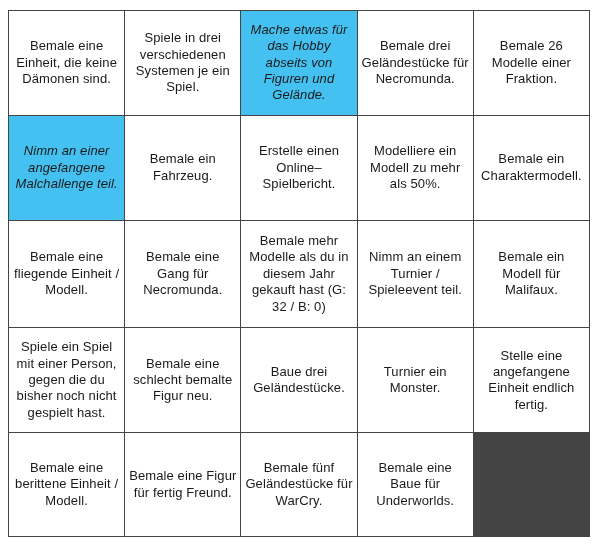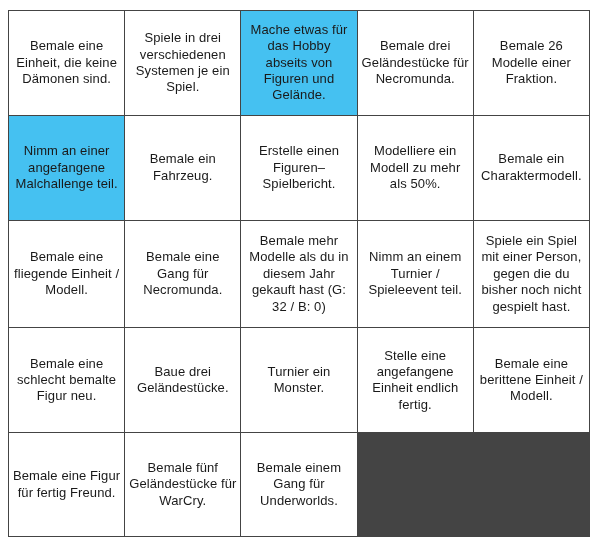--- a/index.html
+++ b/index.html
@@ -31,20 +31,21 @@
     display: flex;
     align-items: center;
     justify-content: center;
     text-align: center;
     padding: 3px 4px;
     overflow: hidden;
     cursor: default;
   }
   .cell.highlighted {
     background: var(--highlight, #45c1f1);
+    font-style: italic;
   }
   .cell span {
     font-size: 13px;
     line-height: 1.26;
     color: var(--text, #1a1a1a);
     letter-spacing: 0.1px;
   }
 </style>
 </head>
 <body>
@@ -65,39 +66,42 @@
   <div class="cell">
       <span>Bemale 26 Modelle einer Fraktion.</span>
     </div>
   <div class="cell highlighted">
       <span>Nimm an einer angefangene Malchallenge teil.</span>
     </div>
   <div class="cell">
       <span>Bemale ein Fahrzeug.</span>
     </div>
   <div class="cell">
-      <span>Erstelle einen Figuren–Spielbericht.</span>
+      <span>Erstelle einen Online–Spielbericht.</span>
     </div>
   <div class="cell">
       <span>Modelliere ein Modell zu mehr als 50%.</span>
     </div>
   <div class="cell">
       <span>Bemale ein Charaktermodell.</span>
     </div>
   <div class="cell">
       <span>Bemale eine fliegende Einheit / Modell.</span>
     </div>
   <div class="cell">
       <span>Bemale eine Gang für Necromunda.</span>
     </div>
   <div class="cell">
       <span>Bemale mehr Modelle als du in diesem Jahr gekauft hast (G: 32 / B: 0)</span>
     </div>
   <div class="cell">
       <span>Nimm an einem Turnier / Spieleevent teil.</span>
+    </div>
+  <div class="cell">
+      <span>Bemale ein Modell für Malifaux.</span>
     </div>
   <div class="cell">
       <span>Spiele ein Spiel mit einer Person, gegen die du bisher noch nicht gespielt hast.</span>
     </div>
   <div class="cell">
       <span>Bemale eine schlecht bemalte Figur neu.</span>
     </div>
   <div class="cell">
       <span>Baue drei Geländestücke.</span>
     </div>
@@ -110,15 +114,15 @@
   <div class="cell">
       <span>Bemale eine berittene Einheit / Modell.</span>
     </div>
   <div class="cell">
       <span>Bemale eine Figur für fertig Freund.</span>
     </div>
   <div class="cell">
       <span>Bemale fünf Geländestücke für WarCry.</span>
     </div>
   <div class="cell">
-      <span>Bemale einem Gang für Underworlds.</span>
+      <span>Bemale eine Baue für Underworlds.</span>
     </div>
 </div>
 
 </body></html>

